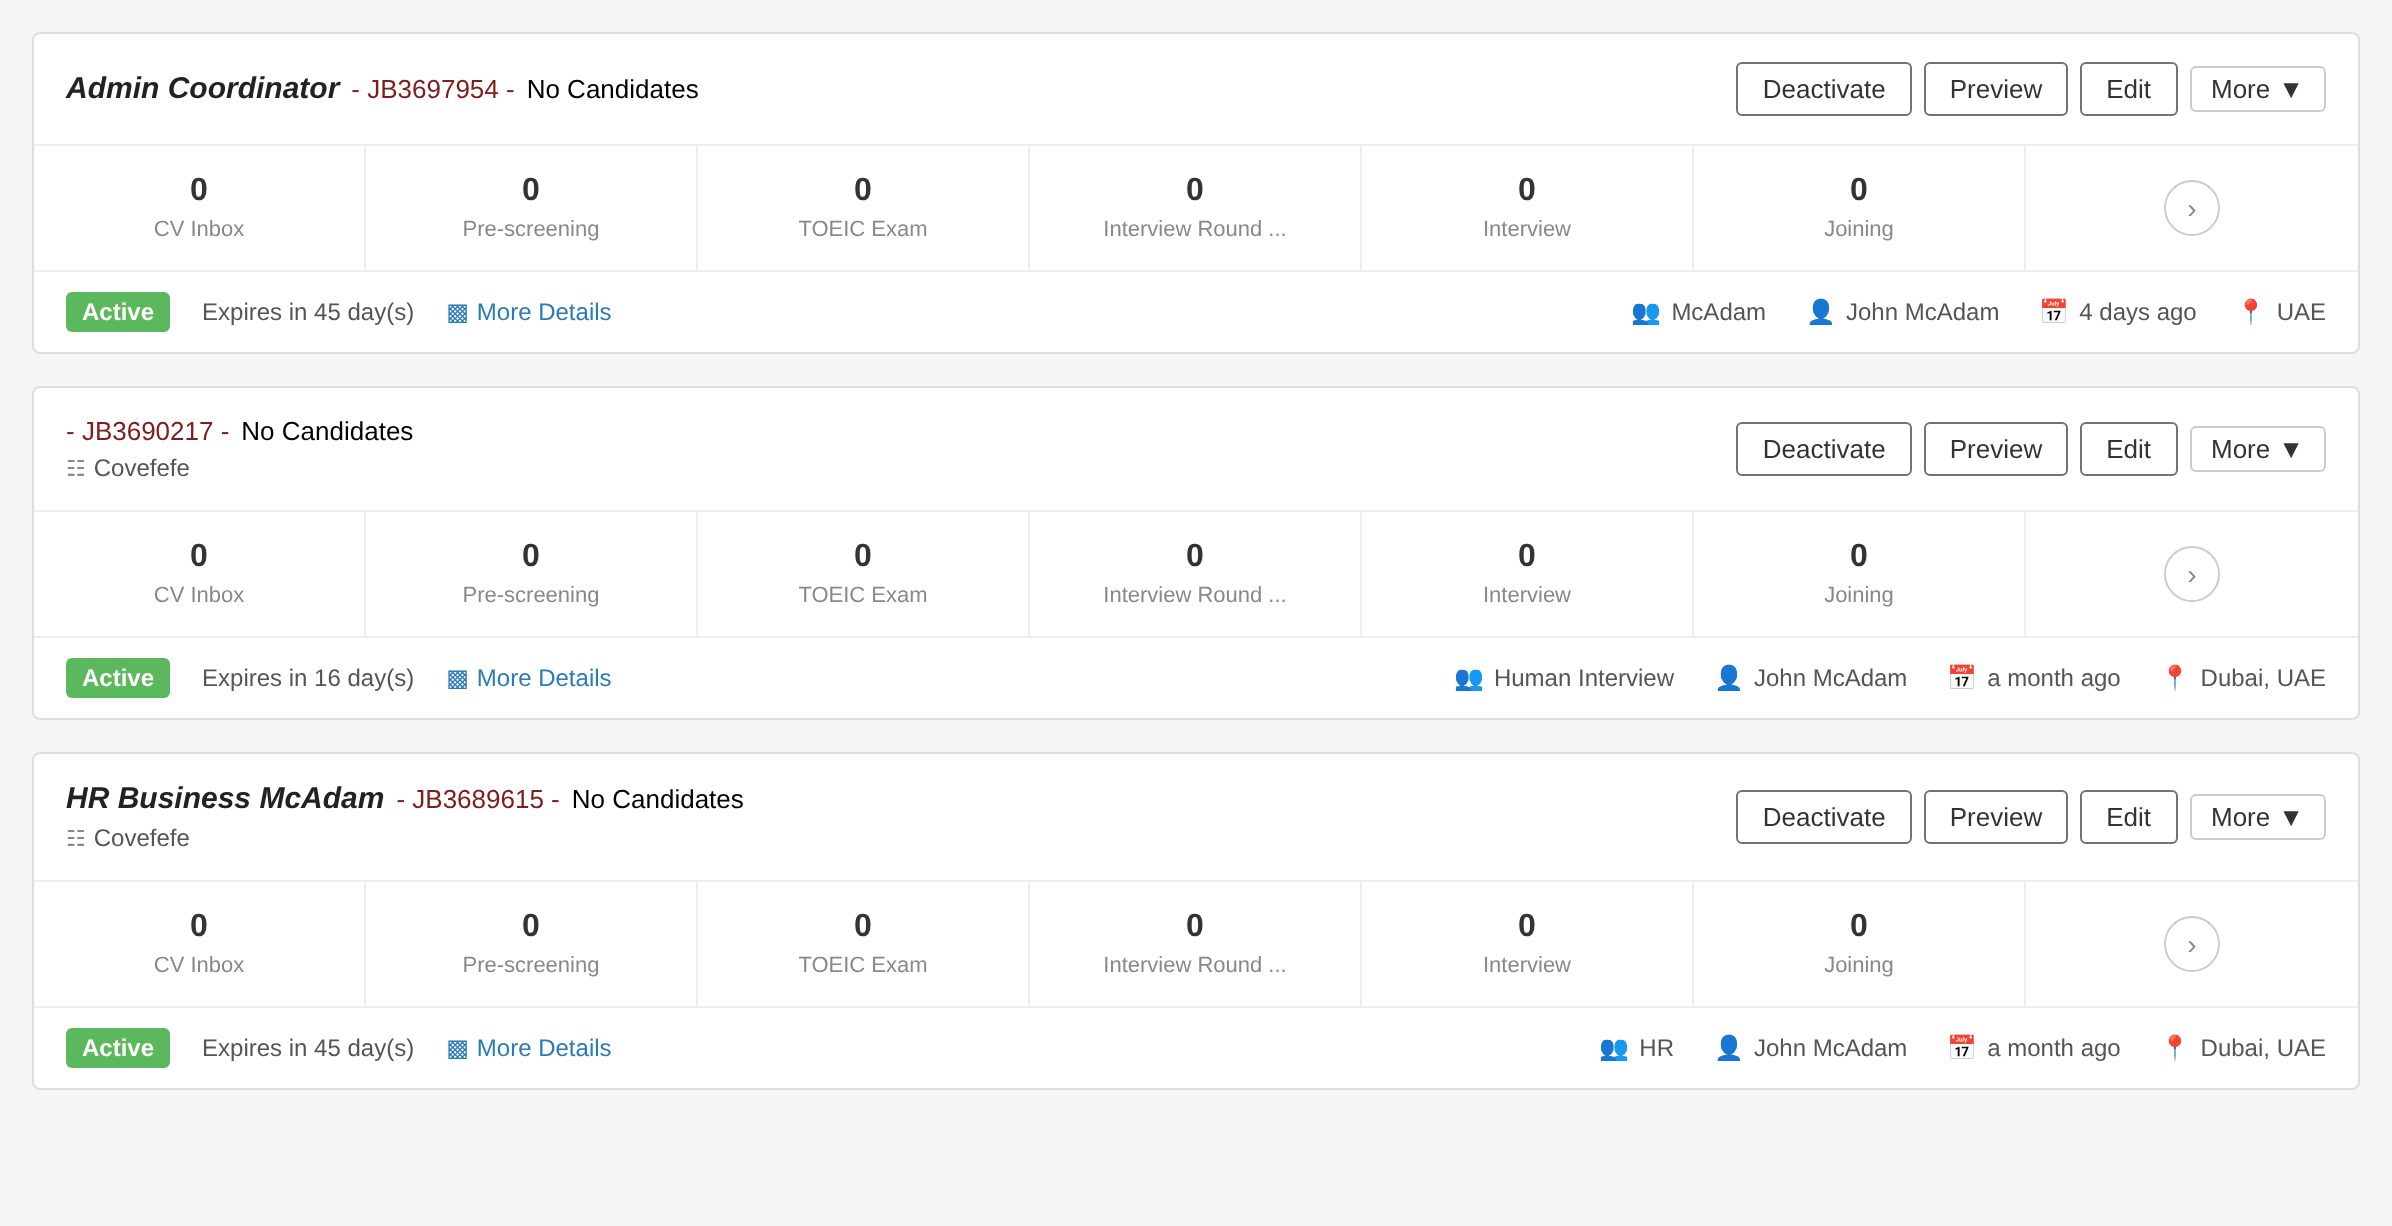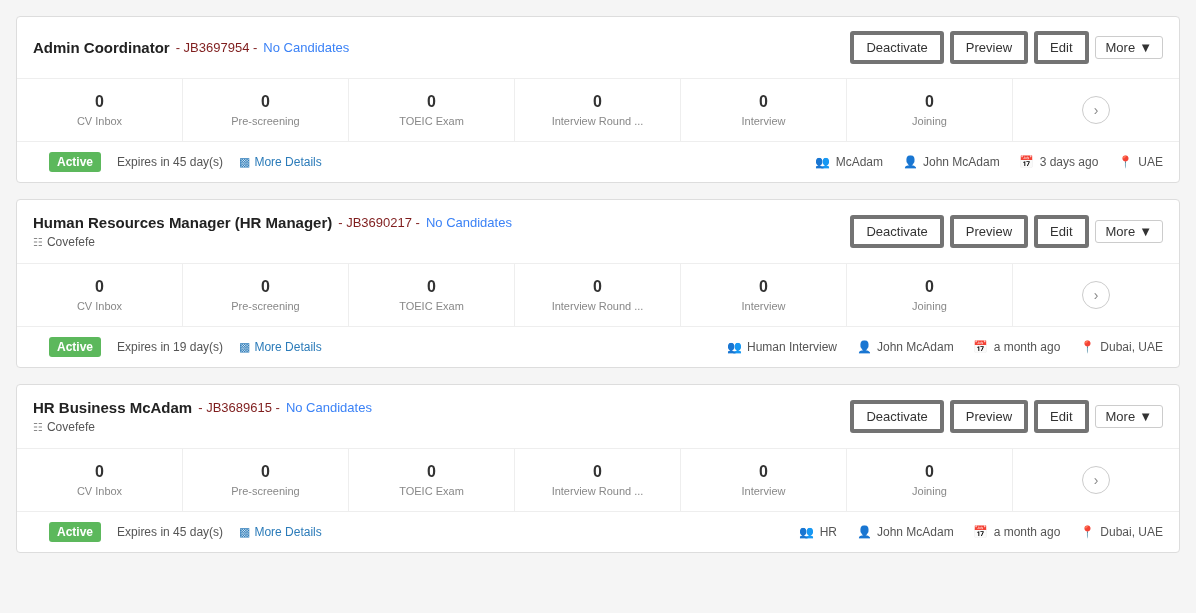--- a/index.html
+++ b/index.html
@@ -37,27 +37,28 @@
     .job-title-row {
       display: flex;
       align-items: center;
       gap: 6px;
       flex-wrap: wrap;
     }
     .job-title {
       font-size: 15px;
       font-weight: bold;
       color: #222;
+      font-style: italic;
     }
     .job-id {
       color: #7f1d1d;
       font-size: 13px;
     }
     .no-candidates {
-      color: #3b82f6;
+      color: #000000;
       font-size: 13px;
       text-decoration: none;
       text-align: center;
     }
     .company-row {
       display: flex;
       align-items: center;
       gap: 4px;
       color: #555;
       font-size: 12px;
@@ -65,21 +66,21 @@
     .company-icon {
       font-size: 11px;
       color: #888;
     }
     .card-header-right {
       display: flex;
       align-items: center;
       gap: 6px;
     }
     .btn {
-      border: 4px solid #737373;
+      border: 1px solid #737373;
       background: #fff;
       padding: 5px 12px;
       border-radius: 3px;
       font-size: 13px;
       cursor: pointer;
       color: #333;
     }
     .btn-more {
       display: flex;
       align-items: center;
@@ -145,21 +146,20 @@
       gap: 16px;
       flex-wrap: wrap;
     }
     .badge-active {
       background: #5cb85c;
       color: #fff;
       border-radius: 3px;
       padding: 3px 8px;
       font-size: 12px;
       font-weight: bold;
-      margin-left: 16px;
     }
     .expires-text {
       color: #555;
       font-size: 12px;
     }
     .more-details-link {
       color: #2b7bb9;
       font-size: 12px;
       display: flex;
       align-items: center;
@@ -258,34 +258,33 @@
         <div class="meta-item">
           <span class="meta-icon">👥</span>
           <span>McAdam</span>
         </div>
         <div class="meta-item">
           <span class="meta-icon">👤</span>
           <span>John McAdam</span>
         </div>
         <div class="meta-item">
           <span class="meta-icon">📅</span>
-          <span>3 days ago</span>
+          <span>4 days ago</span>
         </div>
         <div class="meta-item">
           <span class="meta-icon">📍</span>
           <span>UAE</span>
         </div>
       </div>
     </div>
   </div>
     <div class="card">
     <div class="card-header">
       <div class="card-header-left">
         <div class="job-title-row">
-          <span class="job-title">Human Resources Manager (HR Manager)</span>
           <span class="job-id">- JB3690217 -</span>
           <a class="no-candidates">No Candidates</a>
         </div>
 
     <div class="company-row">
       <span class="company-icon">☷</span>
       <span>Covefefe</span>
     </div>
 
       </div>
@@ -332,21 +331,21 @@
           <span class="stat-label">Joining</span>
         </div>
 
       <div class="stat-cell-arrow">
         <div class="arrow-circle">›</div>
       </div>
     </div>
 
     <div class="card-footer">
       <span class="badge-active">Active</span>
-      <span class="expires-text">Expires in 19 day(s)</span>
+      <span class="expires-text">Expires in 16 day(s)</span>
       <a class="more-details-link">
         <span>▩</span>
         <span>More Details</span>
       </a>
       <div class="footer-meta">
         <div class="meta-item">
           <span class="meta-icon">👥</span>
           <span>Human Interview</span>
         </div>
         <div class="meta-item">

